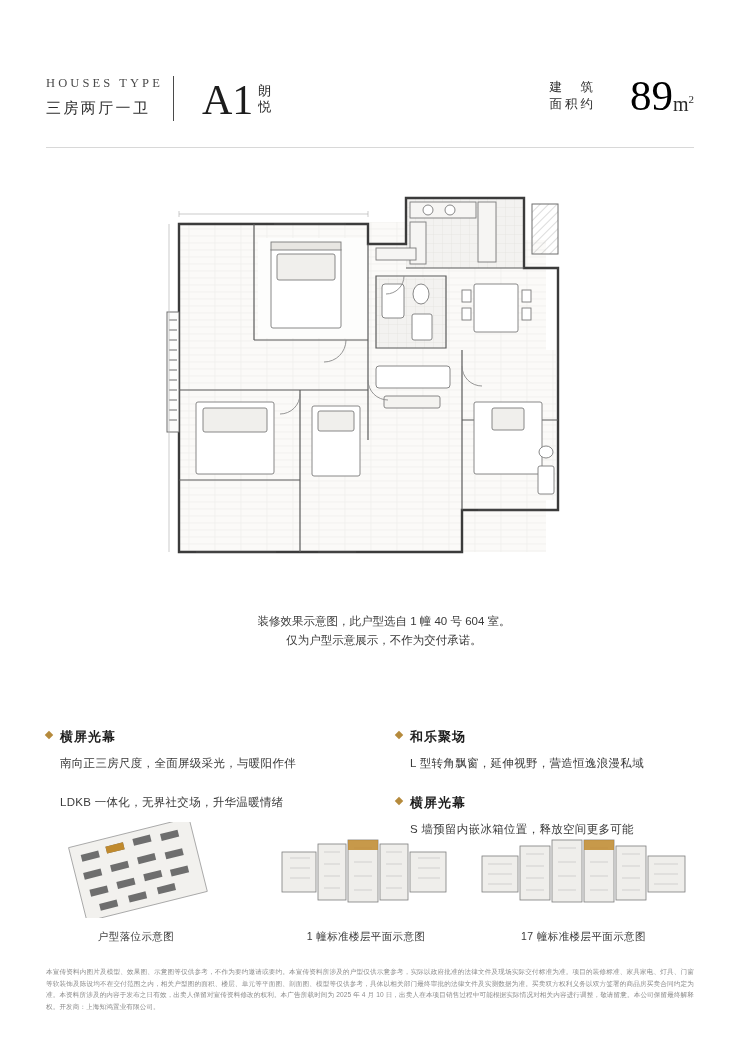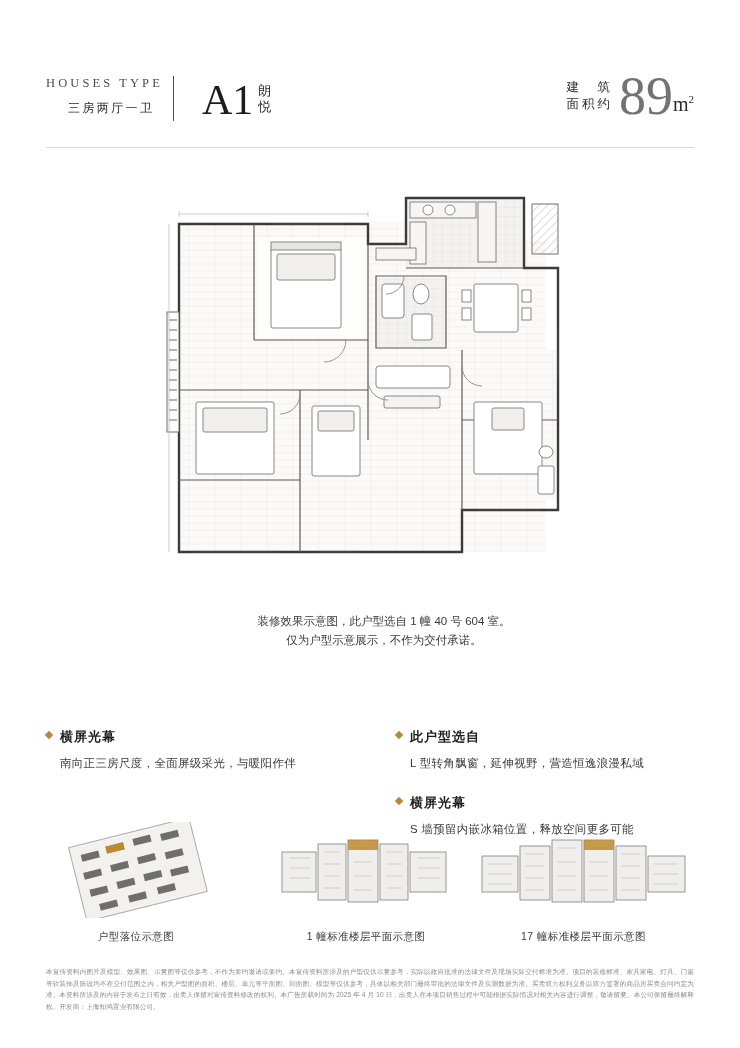--- a/index.html
+++ b/index.html
@@ -45,28 +45,27 @@
   }
   .ht-en {
     font-family: "Liberation Serif", serif;
     font-size: 12.5px;
     letter-spacing: 3.1px;
     color: #4a4a4a;
     line-height: 14px;
     white-space: nowrap;
   }
   .ht-cn {
-    font-size: 12px;
+    font-size: 15px;
     letter-spacing: 2.4px;
     color: #2b2b2b;
     line-height: 26px;
     margin-top: 5px;
     white-space: nowrap;
     font-weight: 500;
-    margin-left: 22px;
   }
   .code-block {
     display: flex;
     align-items: center;
     margin-left: 28px;
   }
   .code-main {
     font-family: "Liberation Serif", serif;
     font-size: 42px;
     line-height: 42px;
@@ -94,23 +93,24 @@
     line-height: 17px;
     color: #2b2b2b;
     letter-spacing: 3px;
     text-align: right;
     margin-right: 6px;
     margin-bottom: 3px;
   }
   .area-label span { display: block; white-space: nowrap; }
   .area-value {
     font-family: "Liberation Serif", serif;
-    font-size: 54px;
+    font-size: 43px;
     line-height: 40px;
-    color: #737373;
+    color: #000000;
+    margin-left: 28px;
   }
   .area-unit {
     font-family: "Liberation Serif", serif;
     font-size: 20px;
     line-height: 24px;
     text-align: right;
   }
   .area-unit sup { font-size: 11px; }
 
   .header-rule {
@@ -379,24 +379,25 @@
     <span>装修效果示意图，此户型选自 1 幢 40 号 604 室。</span>
     <span>仅为户型示意展示，不作为交付承诺。</span>
   </div>
 
   <div class="features">
     <div>
       <div class="feature-title">横屏光幕</div>
       <div class="feature-desc">南向正三房尺度，全面屏级采光，与暖阳作伴</div>
     </div>
     <div>
-      <div class="feature-title">此户型选自</div>
+      <div class="feature-title">和乐聚场</div>
       <div class="feature-desc">L 型转角飘窗，延伸视野，营造恒逸浪漫私域</div>
     </div>
     <div>
+      <div class="feature-desc">LDKB 一体化，无界社交场，升华温暖情绪</div>
     </div>
     <div>
       <div class="feature-title">横屏光幕</div>
       <div class="feature-desc">S 墙预留内嵌冰箱位置，释放空间更多可能</div>
     </div>
   </div>
 
   <div class="diagrams">
 
     <div class="diagram" id="diagram-site">

